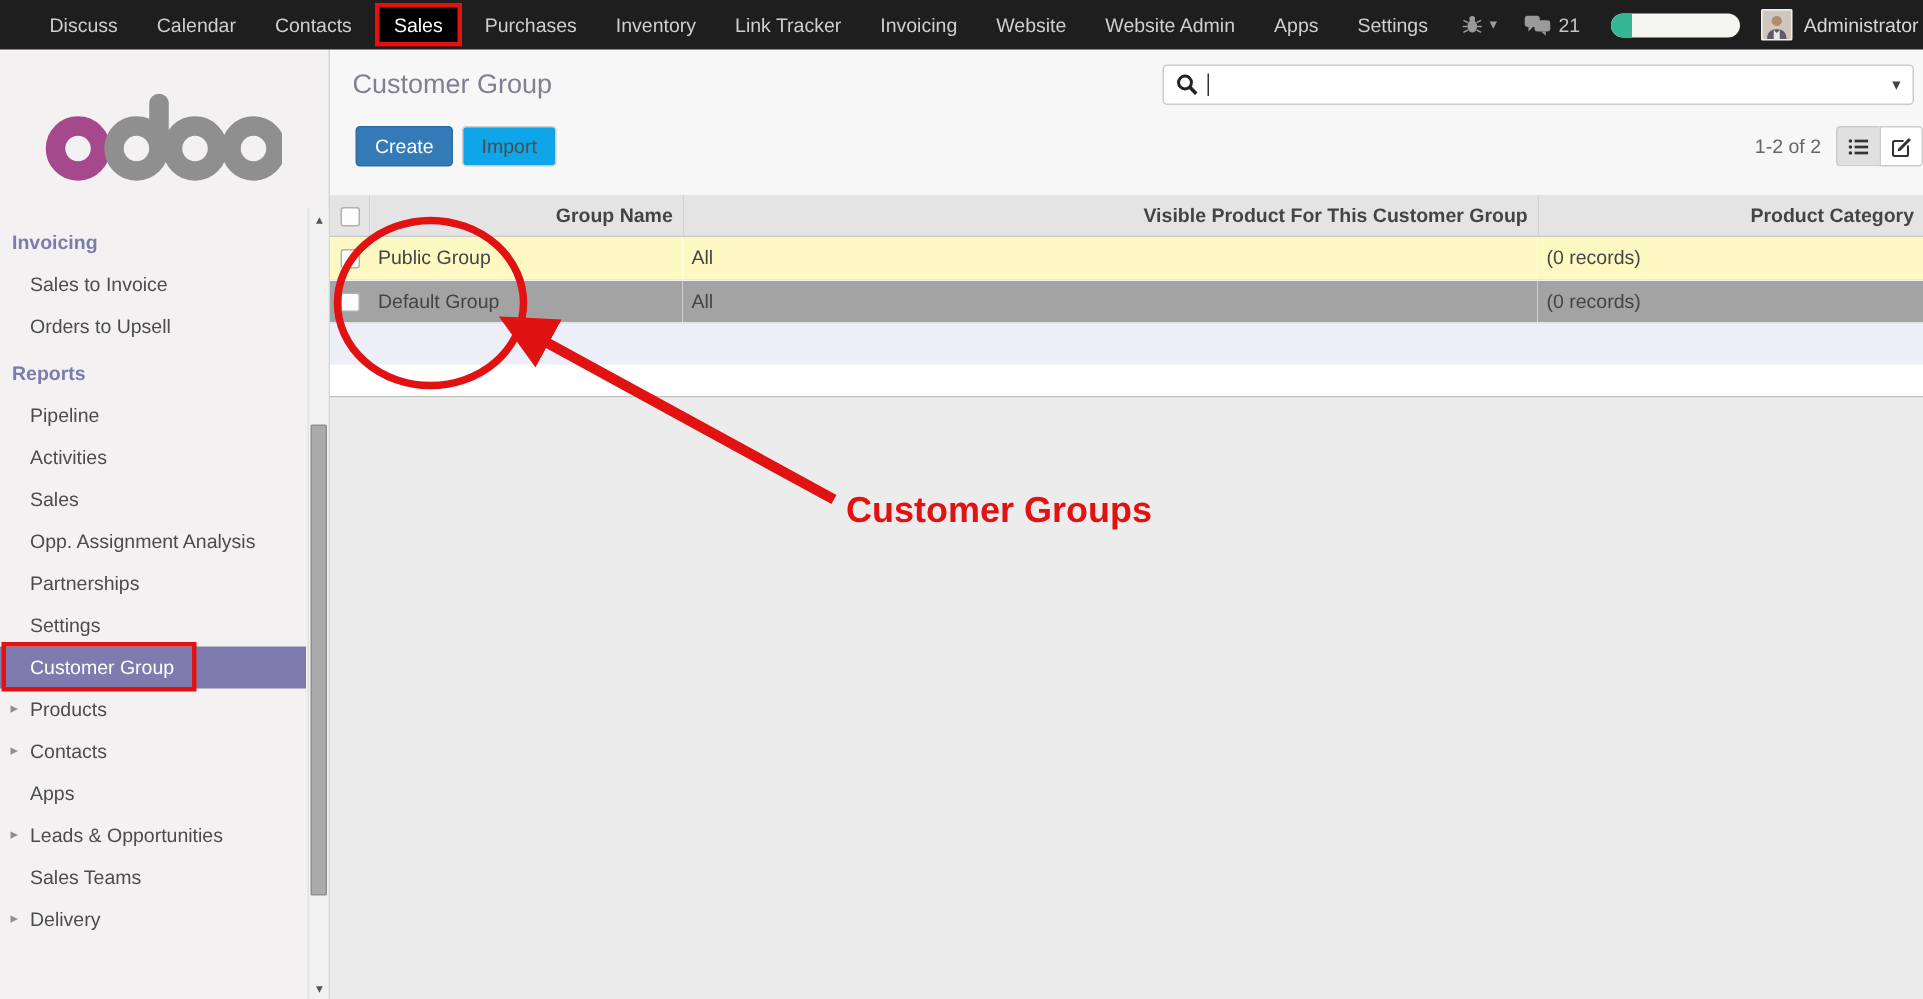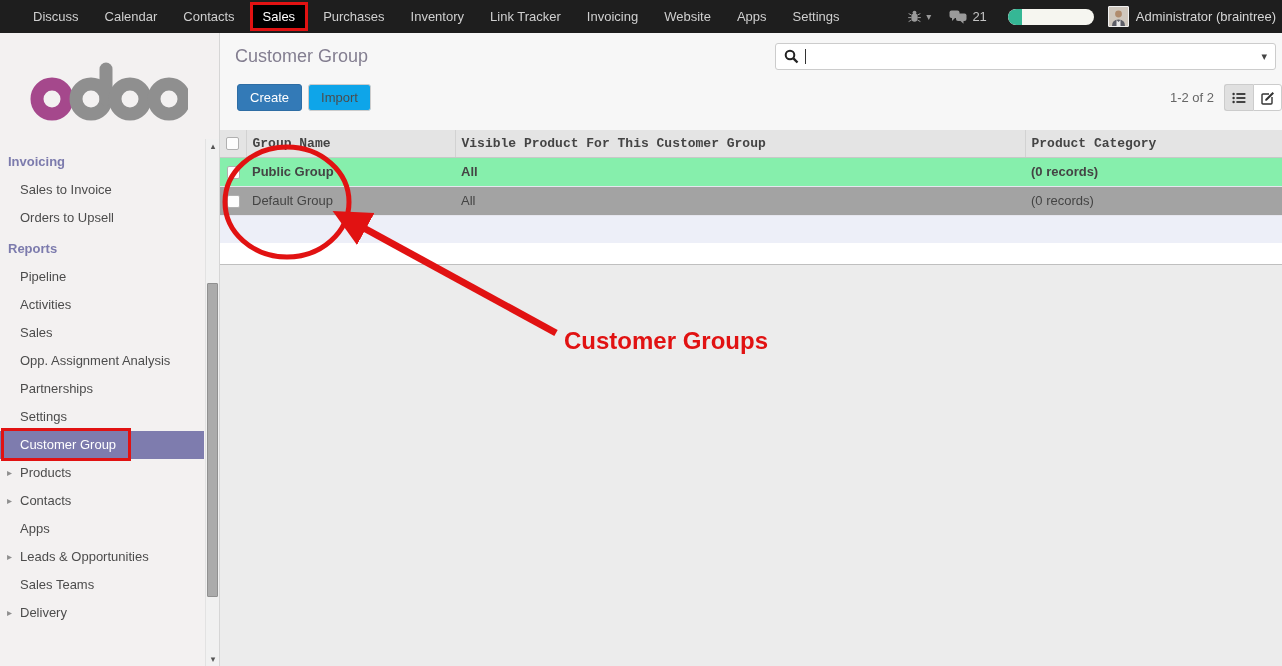--- a/index.html
+++ b/index.html
@@ -55,24 +55,24 @@
   .pager-area { margin-left:auto; display:flex; align-items:center; }
   .pager-text { color:#666; margin-right:10px; }
   .switcher { display:flex; }
   .sw-btn { width:29px; height:27px; border:1px solid #ccc; background:#fff; display:flex; align-items:center; justify-content:center; cursor:pointer; }
   .sw-btn.first { border-radius:3px 0 0 3px; border-right:none; }
   .sw-btn.last { border-radius:0 3px 3px 0; }
   .sw-btn.active { background:#e0e0e0; }
 
   
   .list-table { width:100%; border-collapse:collapse; table-layout:fixed; background:#fff; flex:none; }
-  .list-table th { background:#e4e4e4; border-bottom:1px solid #c8c8c8; border-left:1px solid #d2d2d2; height:27px; text-align:left; font-weight:bold; color:#444; padding:0 6px; overflow:hidden; white-space:nowrap;font-family:Liberation Mono, monospace; }
+  .list-table th { background:#e4e4e4; border-bottom:1px solid #c8c8c8; border-left:1px solid #d2d2d2; height:27px; text-align:right; font-weight:bold; color:#444; padding:0 6px; overflow:hidden; white-space:nowrap; }
   .list-table th:first-child { border-left:none; }
   .list-table td { height:29px; padding:0 6px; color:#444; overflow:hidden; white-space:nowrap; cursor:pointer; }
-  tr.row-odd td { background:#86efac;font-weight:bold; }
+  tr.row-odd td { background:#fef9c3; }
   tr.row-even td { background:#a3a3a3; }
   .list-table tr td { border-top:1px solid #e6e6ee; }
   .col-cb { width:26px; text-align:center; }
   .col-name { width:209px; }
   .col-visible { width:570px; }
   .cb { display:inline-block; width:13px; height:13px; background:#fdfdfd; border:1px solid #b0b0b0; border-radius:2px; vertical-align:middle; cursor:pointer; }
   .empty-strip-lav { height:28px; background:#edeff8; border-top:1px solid #e6e6ee; flex:none; }
   .empty-strip-white { height:22px; background:#fff; border-bottom:1px solid #bfbfbf; flex:none; }
   .below-area { flex:1; background:#ececec; }
 
@@ -89,20 +89,21 @@
   <div class="topbar-menus">
     <div class="tmenu">Discuss</div>
     <div class="tmenu">Calendar</div>
     <div class="tmenu">Contacts</div>
     <div class="tmenu active">Sales</div>
     <div class="tmenu">Purchases</div>
     <div class="tmenu">Inventory</div>
     <div class="tmenu">Link Tracker</div>
     <div class="tmenu">Invoicing</div>
     <div class="tmenu">Website</div>
+    <div class="tmenu">Website Admin</div>
     <div class="tmenu">Apps</div>
     <div class="tmenu">Settings</div>
   </div>
 
   <div class="topbar-right">
     <span class="tb-icon">
       <svg width="15" height="13" viewBox="0 0 15 13">
         <ellipse cx="7.5" cy="7.5" rx="3.2" ry="4.2" fill="#9a9a9a"></ellipse>
         <circle cx="7.5" cy="2.6" r="1.9" fill="#9a9a9a"></circle>
         <g stroke="#9a9a9a" stroke-width="1">

